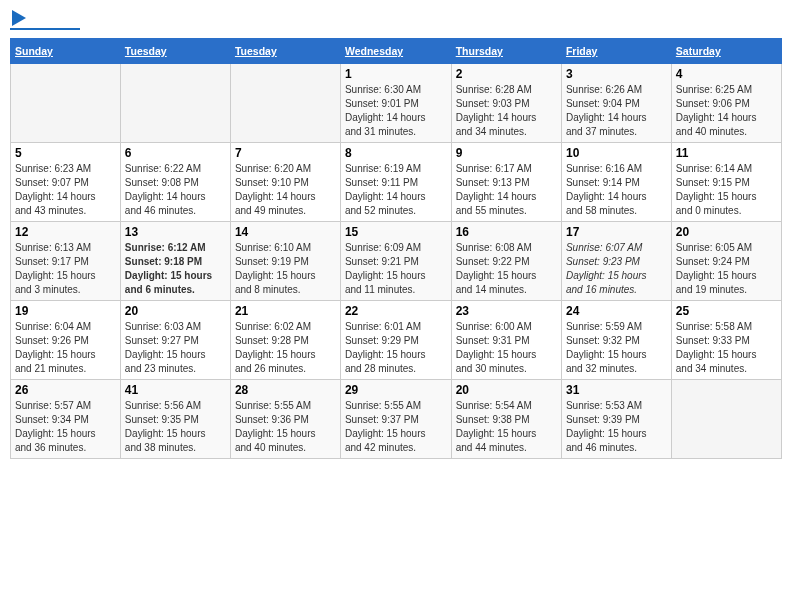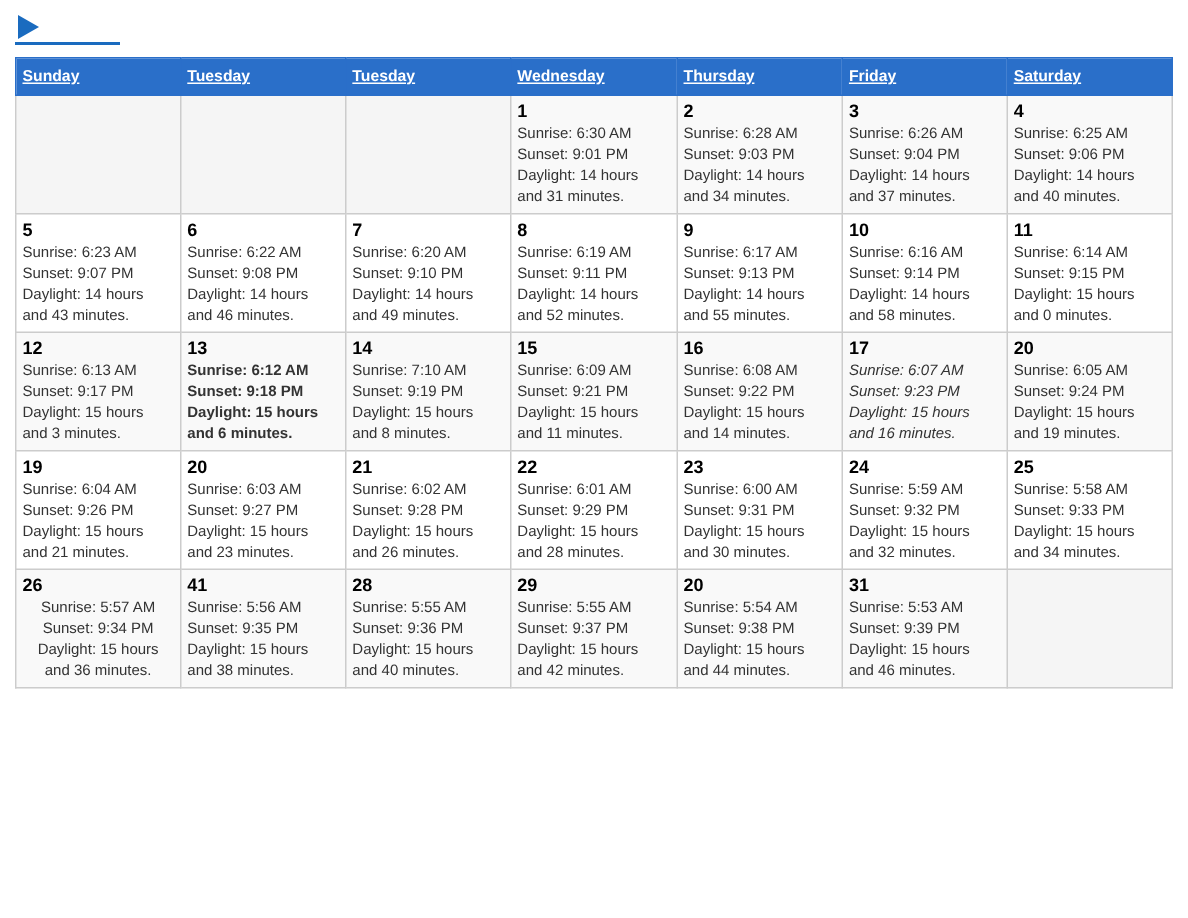--- a/index.html
+++ b/index.html
@@ -206,21 +206,21 @@
         </td>
         <td>
           <span class="day-num">13</span>
           <div class="day-info" style="white-space: pre-line; font-weight: bold;">Sunrise: 6:12 AM
 Sunset: 9:18 PM
 Daylight: 15 hours
 and 6 minutes.</div>
         </td>
         <td>
           <span class="day-num">14</span>
-          <div class="day-info" style="white-space: pre-line;">Sunrise: 7:10 AM
+          <div class="day-info" style="white-space: pre-line;">Sunrise: 6:10 AM
 Sunset: 9:19 PM
 Daylight: 15 hours
 and 8 minutes.</div>
         </td>
         <td>
           <span class="day-num">15</span>
           <div class="day-info" style="white-space: pre-line;">Sunrise: 6:09 AM
 Sunset: 9:21 PM
 Daylight: 15 hours
 and 11 minutes.</div>
@@ -294,21 +294,21 @@
           <span class="day-num">25</span>
           <div class="day-info" style="white-space: pre-line;">Sunrise: 5:58 AM
 Sunset: 9:33 PM
 Daylight: 15 hours
 and 34 minutes.</div>
         </td>
       </tr>
       <tr>
         <td>
           <span class="day-num">26</span>
-          <div class="day-info" style="white-space: pre-line; text-align: center;">Sunrise: 5:57 AM
+          <div class="day-info" style="white-space: pre-line;">Sunrise: 5:57 AM
 Sunset: 9:34 PM
 Daylight: 15 hours
 and 36 minutes.</div>
         </td>
         <td>
           <span class="day-num">41</span>
           <div class="day-info" style="white-space: pre-line;">Sunrise: 5:56 AM
 Sunset: 9:35 PM
 Daylight: 15 hours
 and 38 minutes.</div>

